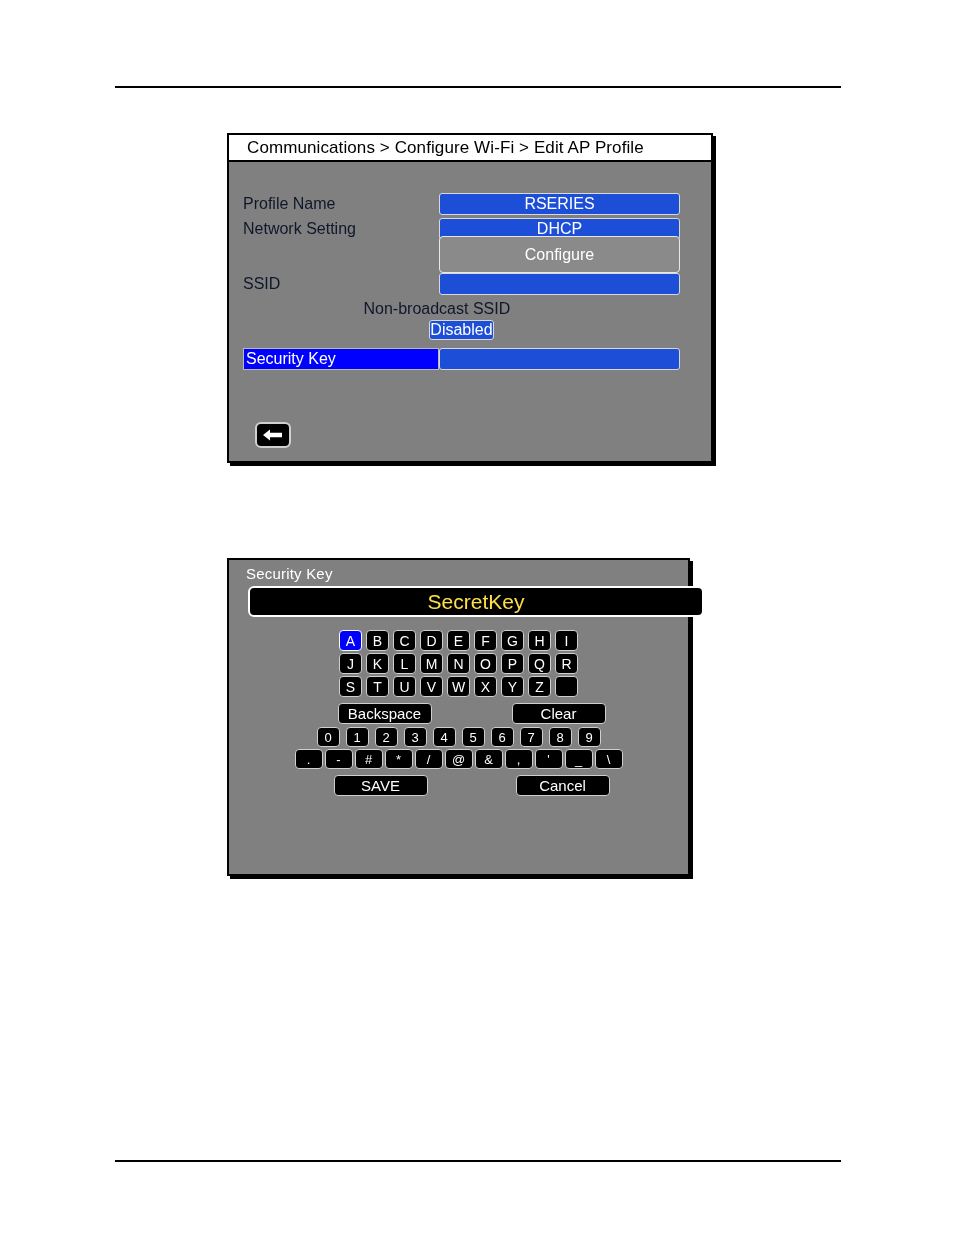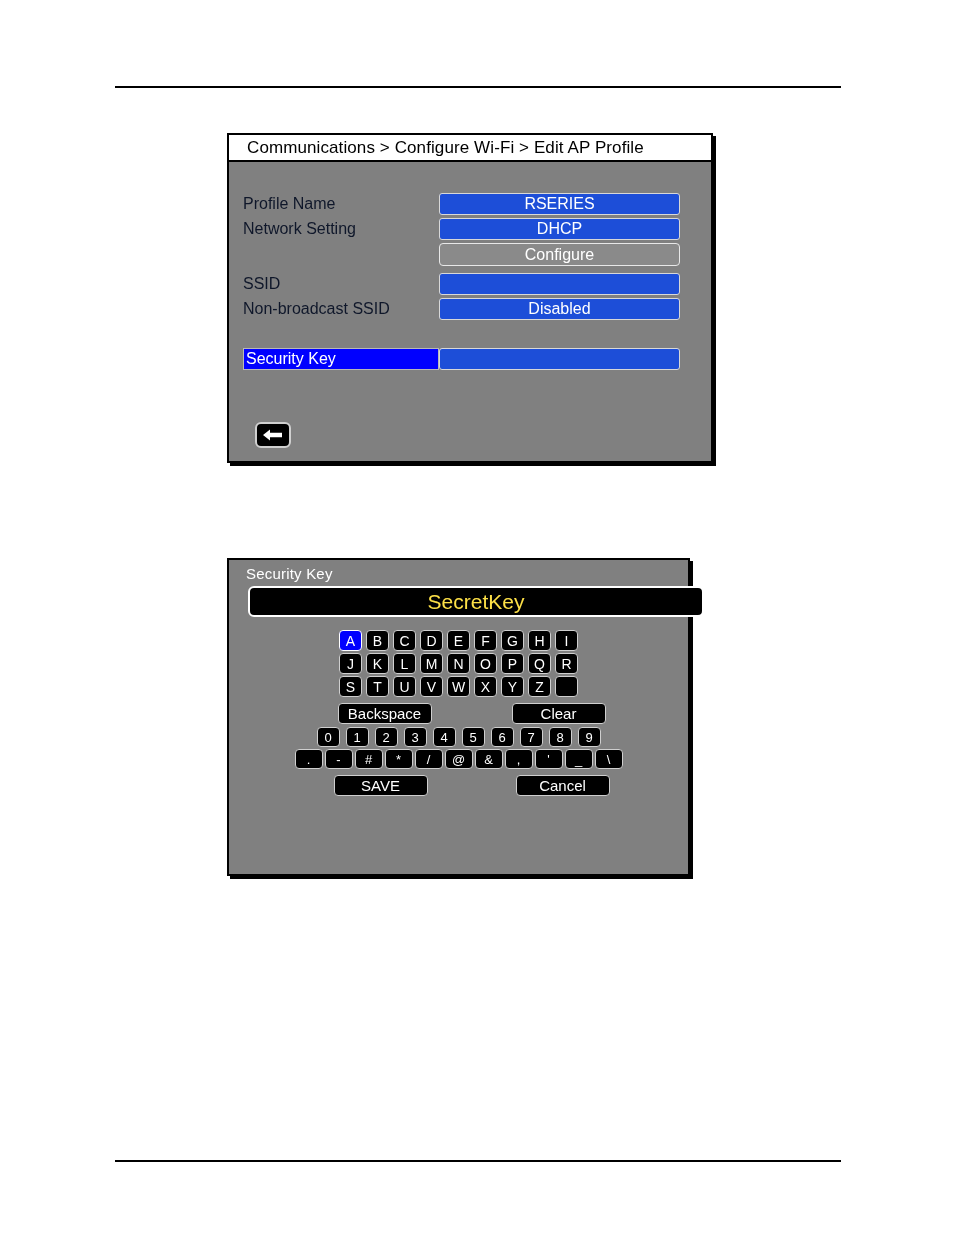--- a/index.html
+++ b/index.html
@@ -112,21 +112,21 @@
     position: absolute;
     left: 14px;
     right: 31px;
     height: 23px;
     display: flex;
     align-items: center;
   }
   .configure-spacer { width: 196px; }
   .configure-button {
     flex: 1;
-    height: 23px;
+    height: 37px;
     background: #8a8a8a;
     color: #ffffff;
     font-size: 16px;
     display: flex;
     align-items: center;
     justify-content: center;
     border: 1px solid #e8e8e8;
     border-radius: 4px;
     box-sizing: border-box;
   }
@@ -247,21 +247,21 @@
     <div class="configure-row" style="top: 79px;">
       <span class="configure-spacer"></span>
       <span class="configure-button">Configure</span>
     </div>
 
     <div class="form-row" style="top: 109px;">
       <span class="row-label">SSID</span>
       <span class="row-value empty"></span>
     </div>
 
-    <div class="form-row" style="top: 134px;">
+    <div class="form-row" style="top: 134px; flex-direction: column;">
       <span class="row-label">Non-broadcast SSID</span>
       <span class="row-value">Disabled</span>
     </div>
 
 
     <div class="form-row" style="top: 184px;">
       <span class="row-label selected">Security Key</span>
       <span class="row-value empty"></span>
     </div>
 

